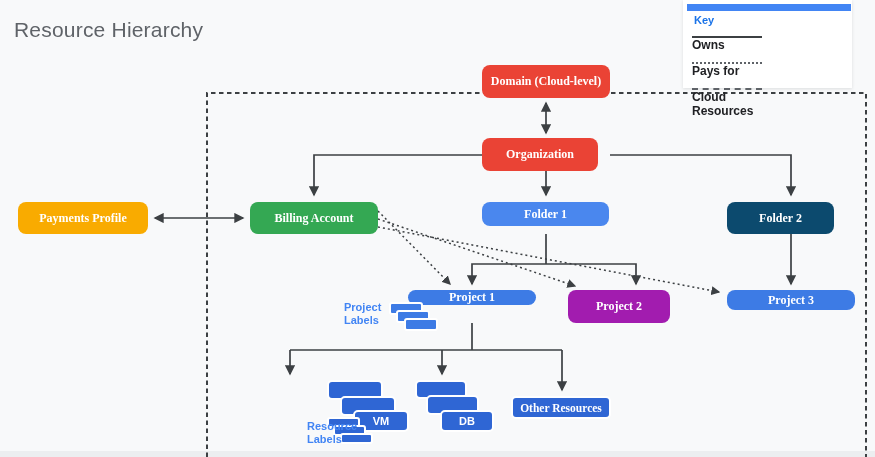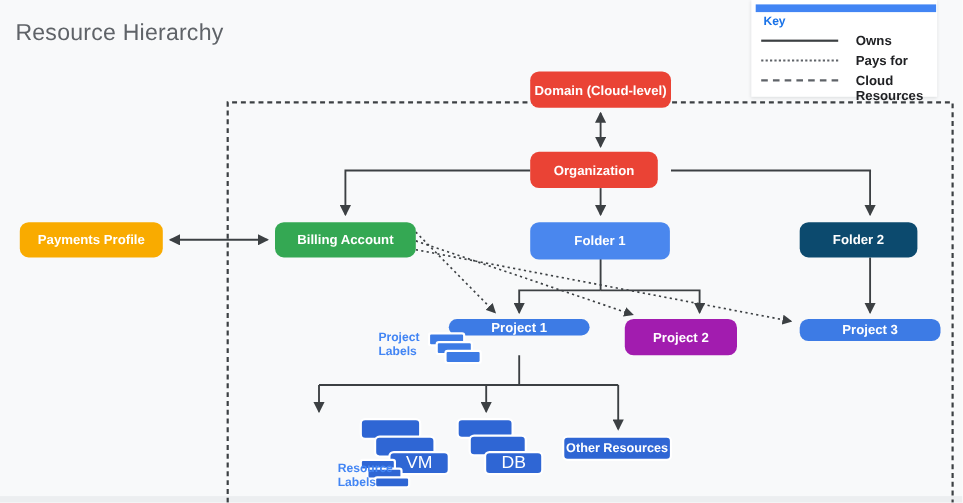--- a/index.html
+++ b/index.html
@@ -17,27 +17,27 @@
   }
   .page-title {
     position: absolute; left: 14px; top: 18px;
     font-size: 21px; font-weight: 400; color: #5F6368; letter-spacing: 0.2px;
   }
   svg.connectors { position: absolute; left: 0; top: 0; z-index: 1; }
   .node {
     position: absolute; z-index: 2;
     display: flex; align-items: center; justify-content: center;
     color: #fff; font-weight: bold; font-size: 12px;
-    border-radius: 8px; text-align: right;
+    border-radius: 8px; text-align: right; font-family: Liberation Serif, serif;
   }
   .stack-rect {
     position: absolute; z-index: 2;
     border: 2px solid #FFFFFF; border-radius: 5px;
     display: flex; align-items: center; justify-content: center;
-    color: #fff; font-weight: normal; font-size: 16px;
+    color: #fff; font-weight: bold; font-size: 11px;
   }
   .tag-rect {
     position: absolute; z-index: 3;
     border: 2px solid #FFFFFF; border-radius: 3px;
   }
   .annot {
     position: absolute; z-index: 3;
     font-size: 11px; font-weight: bold; line-height: 13px;
   }
   .small-node { border-radius: 5px; font-size: 11.5px; border: 2px solid #fff; }
@@ -46,21 +46,21 @@
     position: absolute; left: 683px; top: 0; width: 169px; height: 88px;
     background: #FFFFFF; z-index: 5;
     box-shadow: 0 1px 3px rgba(60,64,67,0.15);
   }
   .key-bar { position: absolute; left: 4px; top: 4px; width: 164px; height: 7px; }
   .key-title {
     position: absolute; left: 11px; top: 14px;
     font-size: 11px; font-weight: bold; color: #1A73E8;
   }
   .key-rows { position: absolute; left: 9px; top: 30px; width: 155px; }
-  .key-row { display: flex; align-items: flex-start; margin-bottom: 4px; }
+  .key-row { display: flex; align-items: flex-start; margin-bottom: 4px; flex-direction: column; }
   .key-line { width: 70px; margin-top: 6px; margin-right: 16px; flex: none; }
   .k-solid  { border-top: 2px solid #3C4043; }
   .k-dotted { border-top: 2px dotted #5F6368; }
   .k-dashed { border-top: 2px dashed #5F6368; }
   .key-row-label {
     font-size: 12px; font-weight: bold; color: #202124; line-height: 14px;
     width: 68px;
   }
 </style>
 </head>
@@ -107,21 +107,21 @@
   <div class="page-title">Resource Hierarchy</div>
 
   <div class="node" style="left: 18px; top: 202px; width: 130px; height: 32px; background-color: rgb(249, 171, 0);">Payments Profile</div>
 
   <div class="node" style="left: 482px; top: 65px; width: 128px; height: 33px; background-color: rgb(234, 67, 53);">Domain (Cloud-level)</div>
 
   <div class="node" style="left: 482px; top: 138px; width: 116px; height: 33px; background-color: rgb(234, 67, 53);">Organization</div>
 
   <div class="node" style="left: 250px; top: 202px; width: 128px; height: 32px; background-color: rgb(52, 168, 83);">Billing Account</div>
 
-  <div class="node" style="left: 482px; top: 202px; width: 127px; height: 34px; background-color: rgb(74, 135, 238);">Folder 1</div>
+  <div class="node" style="left: 482px; top: 202px; width: 127px; height: 24px; background-color: rgb(74, 135, 238);">Folder 1</div>
 
   <div class="node" style="left: 727px; top: 202px; width: 107px; height: 32px; background-color: #0c4a6e;">Folder 2</div>
 
   <div class="node" style="left: 408px; top: 290px; width: 128px; height: 15px; background-color: rgb(61, 123, 229);">Project 1</div>
 
   <div class="node" style="left: 568px; top: 290px; width: 102px; height: 33px; background-color: #a21caf;">Project 2</div>
 
   <div class="node" style="left: 727px; top: 290px; width: 128px; height: 20px; background-color: rgb(61, 123, 229);">Project 3</div>
 
   <div class="tag-rect" style="left: 389px; top: 302px; width: 34px; height: 13px; background-color: rgb(61, 123, 229);"></div>

